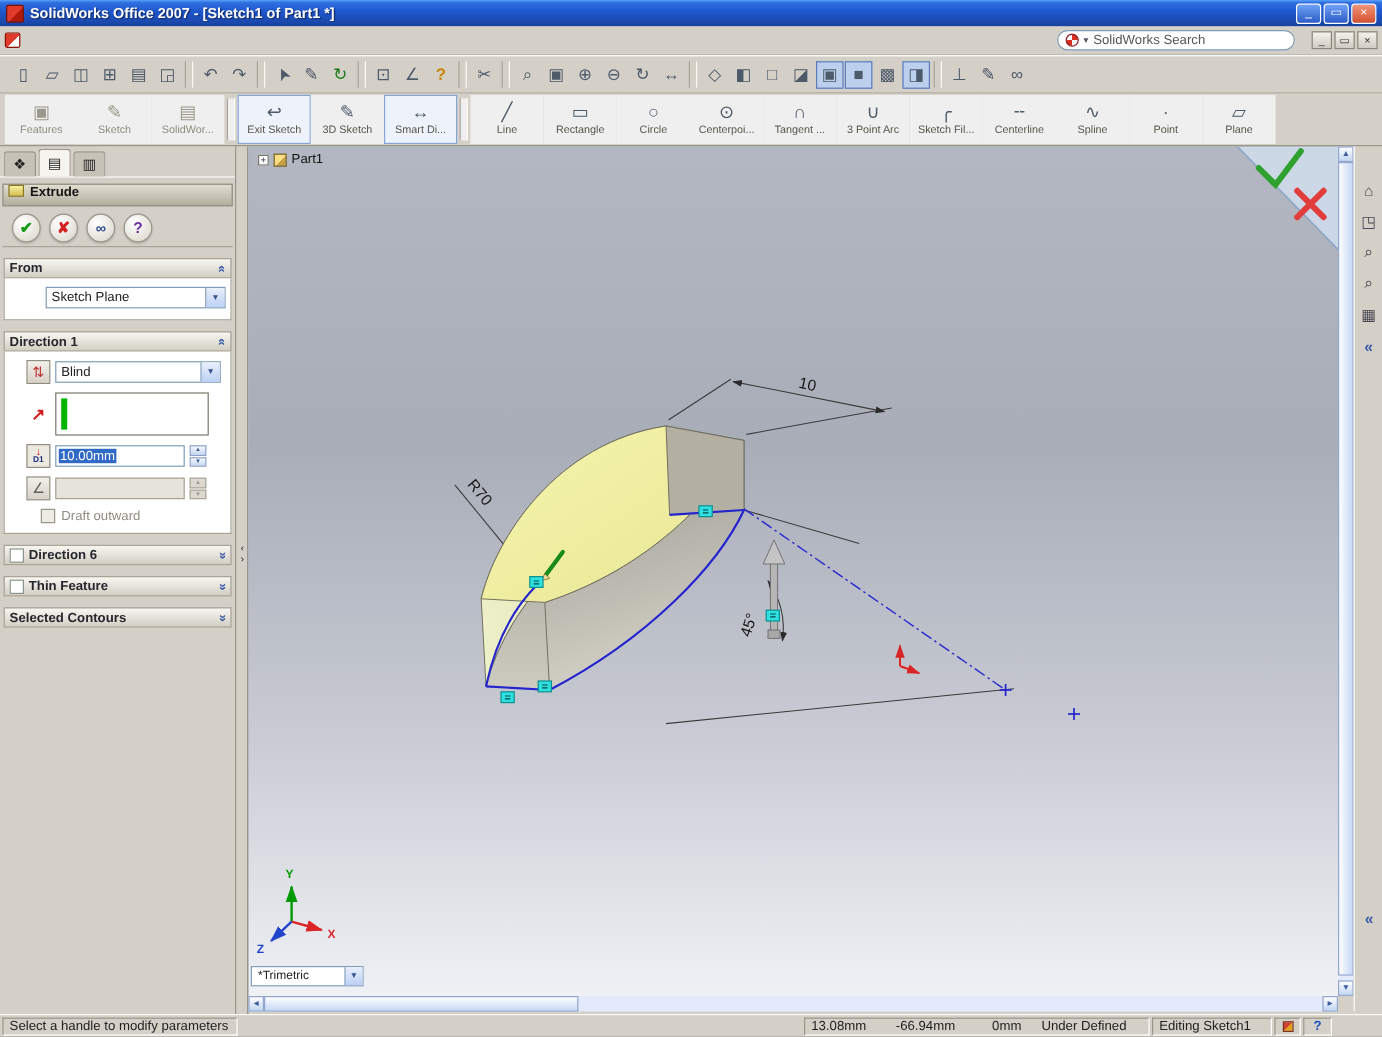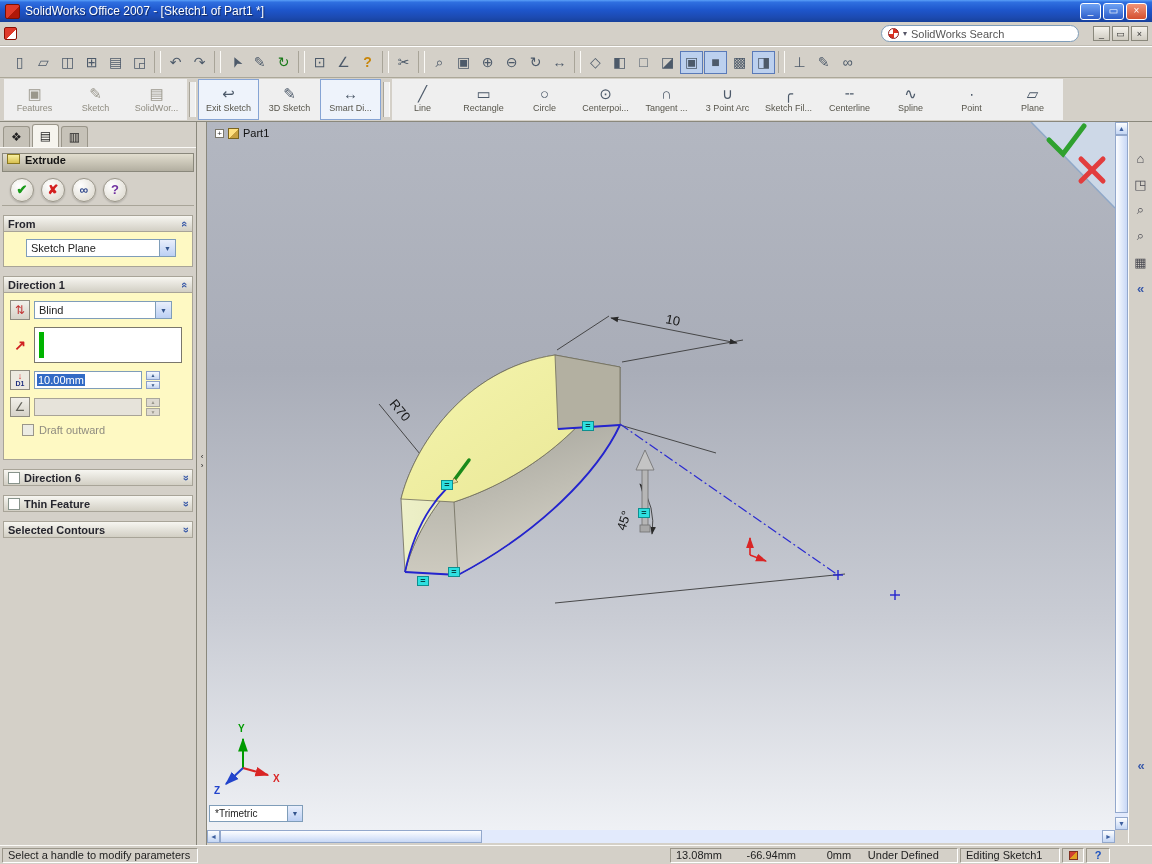--- a/index.html
+++ b/index.html
@@ -5,21 +5,21 @@
   *{margin:0;padding:0;box-sizing:border-box}
   html,body{background:#555}
   body{font-family:"Liberation Sans",sans-serif;font-size:11px;color:#222}
   .window{position:relative;width:1152px;height:864px;background:#d4d0c8;overflow:hidden}
 
   
   .titlebar{position:absolute;left:0;top:0;width:1152px;height:22px;display:flex;align-items:center;padding:0 5px;
     background:linear-gradient(180deg,#5aa0f8 0%,#2f6fe0 10%,#1e56cc 45%,#1c4ab0 80%,#16409c 100%);color:#fff}
   .app-icon{width:15px;height:15px;border-radius:2px;margin-right:5px;flex:0 0 auto;
     background:linear-gradient(135deg,#e03a2a 55%,#b01808 55%);border:1px solid #7c1004}
-  .titlebar .title{font-weight:normal;font-size:12px;text-shadow:1px 1px 1px #10275e;flex:1;white-space:nowrap;overflow:hidden}
+  .titlebar .title{font-weight:bold;font-size:12px;text-shadow:1px 1px 1px #10275e;flex:1;white-space:nowrap;overflow:hidden}
   .wbtns{display:flex;gap:2px}
   .wbtn{width:21px;height:17px;border:1px solid #fff;border-radius:3px;color:#fff;font-size:10px;line-height:14px;text-align:center;
     background:linear-gradient(180deg,#6ea2f4,#2c5cc8);cursor:default}
   .wbtn.close{background:linear-gradient(180deg,#f09478,#d4502f)}
 
   
   .menubar{position:absolute;left:0;top:22px;width:1152px;height:24px;background:#d4d0c8;display:flex;align-items:center;padding:0 4px;border-bottom:1px solid #c0bcb2}
   .mini-logo{width:13px;height:13px;border-radius:2px;background:linear-gradient(135deg,#e03a2a 55%,#fff 55%);border:1px solid #8a1004;margin-right:6px}
   .menu-item{padding:3px 9px;color:#1a1a1a}
   .menu-spacer{flex:1}
@@ -67,41 +67,41 @@
   .pmbtn{width:24px;height:24px;border-radius:50%;border:1px solid #9a968a;background:radial-gradient(circle at 35% 30%,#ffffff,#d8d4c8);
     display:flex;align-items:center;justify-content:center;font-size:13px;font-weight:bold;cursor:default;box-shadow:0 1px 2px #0003}
   .pmbtn.ok{color:#189a18}.pmbtn.cancel{color:#d42020}.pmbtn.preview{color:#30488c;font-size:12px}.pmbtn.help{color:#7030a0}
   .pm-group{margin:9px 3px 0}
   .pm-group-h{height:17px;background:linear-gradient(180deg,#f7f6f1,#d2cfc4);border:1px solid #a8a498;display:flex;align-items:center;gap:4px;
     padding:0 4px;font-weight:bold;color:#26262e;cursor:default}
   .pm-group-h .lbl{flex:1}
   .chev{color:#3a5aa8;font-weight:bold;font-size:11px;display:inline-block;transform:rotate(90deg)}
   .chev.down{transform:rotate(-90deg)}
   .hchk{width:12px;height:12px;background:#fff;border:1px solid #8a968a;border:1px solid #88948c}
-  .pm-group-b{border:1px solid #a8a498;border-top:none;background:#fef9c3;padding:7px 6px}
+  .pm-group-b{border:1px solid #a8a498;border-top:none;background:#ffffff;padding:7px 18px}
   .prow{display:flex;align-items:center;gap:4px;margin-bottom:7px}
   .prow:last-child{margin-bottom:2px}
   .mini{width:20px;height:20px;display:flex;align-items:center;justify-content:center;font-size:12px;flex:0 0 auto}
   .mini.btn{border:1px solid #8f8c80;background:linear-gradient(#f2f0ea,#d6d2c8)}
   .mini.red{color:#d02020;font-weight:bold;font-size:14px}
   .mini.d1{border:1px solid #8f8c80;background:#ece9e0;font-size:7px;font-weight:bold;color:#203080;flex-direction:column;line-height:7px}
   .mini.d1 .ar{color:#d02020;font-size:9px}
   .combo{height:18px;background:#fff;border:1px solid #7f9db9;display:flex;align-items:center;padding-left:4px;flex:0 0 auto}
   .combo .val{flex:1;white-space:nowrap;overflow:hidden}
   .combo .db{width:16px;height:100%;margin-left:auto;background:linear-gradient(180deg,#e9effc,#bcd0f4);border-left:1px solid #7f9db9;
     display:flex;align-items:center;justify-content:center;font-size:7px;color:#33548c}
   .pickbox{width:148px;height:36px;background:#fff;border:1px solid #7a776c;padding:4px;display:flex}
   .cursorbar{width:5px;height:100%;background:#00b400}
   .field{width:108px;height:18px;background:#fff;border:1px solid #7f9db9;display:flex;align-items:center;padding:0 2px;overflow:hidden}
   .field .seltext{background:#316ac5;color:#fff;padding:0 1px}
   .field.disabled{background:#e6e3da;border-color:#a8a498}
   .spin{display:flex;flex-direction:column;width:14px;height:18px;gap:1px}
   .spin .sb{flex:1;border:1px solid #8ca0c8;background:linear-gradient(#f6f9ff,#c6d6f2);font-size:5px;display:flex;align-items:center;justify-content:center;color:#3c5c8c}
   .spin.disabled .sb{border-color:#aaa89c;background:#ddd9d0;color:#9a978c}
-  .chkrow{display:flex;align-items:flex-start;gap:5px;margin:2px 0 16px 12px;color:#8f8c80}
+  .chkrow{display:flex;align-items:flex-start;gap:5px;margin:2px 0 1px 12px;color:#8f8c80}
   .chkbox{width:12px;height:12px;background:#ecece4;border:1px solid #9a968a}
 
   
   .splitter{position:absolute;left:197px;top:122px;width:10px;height:723px;background:#d4d0c8;border-right:1px solid #8a887c}
   .split-arrows{position:absolute;left:0;top:330px;width:10px;display:flex;flex-direction:column;align-items:center;color:#222;font-size:8px;line-height:9px}
 
   
   .viewport{position:absolute;left:207px;top:122px;width:908px;height:708px;overflow:hidden;background:#b0b4be}
   .viewport svg.scene{position:absolute;left:0;top:0}
   .tree-item{position:absolute;left:8px;top:5px;display:flex;align-items:center;gap:4px;z-index:3;color:#111}

